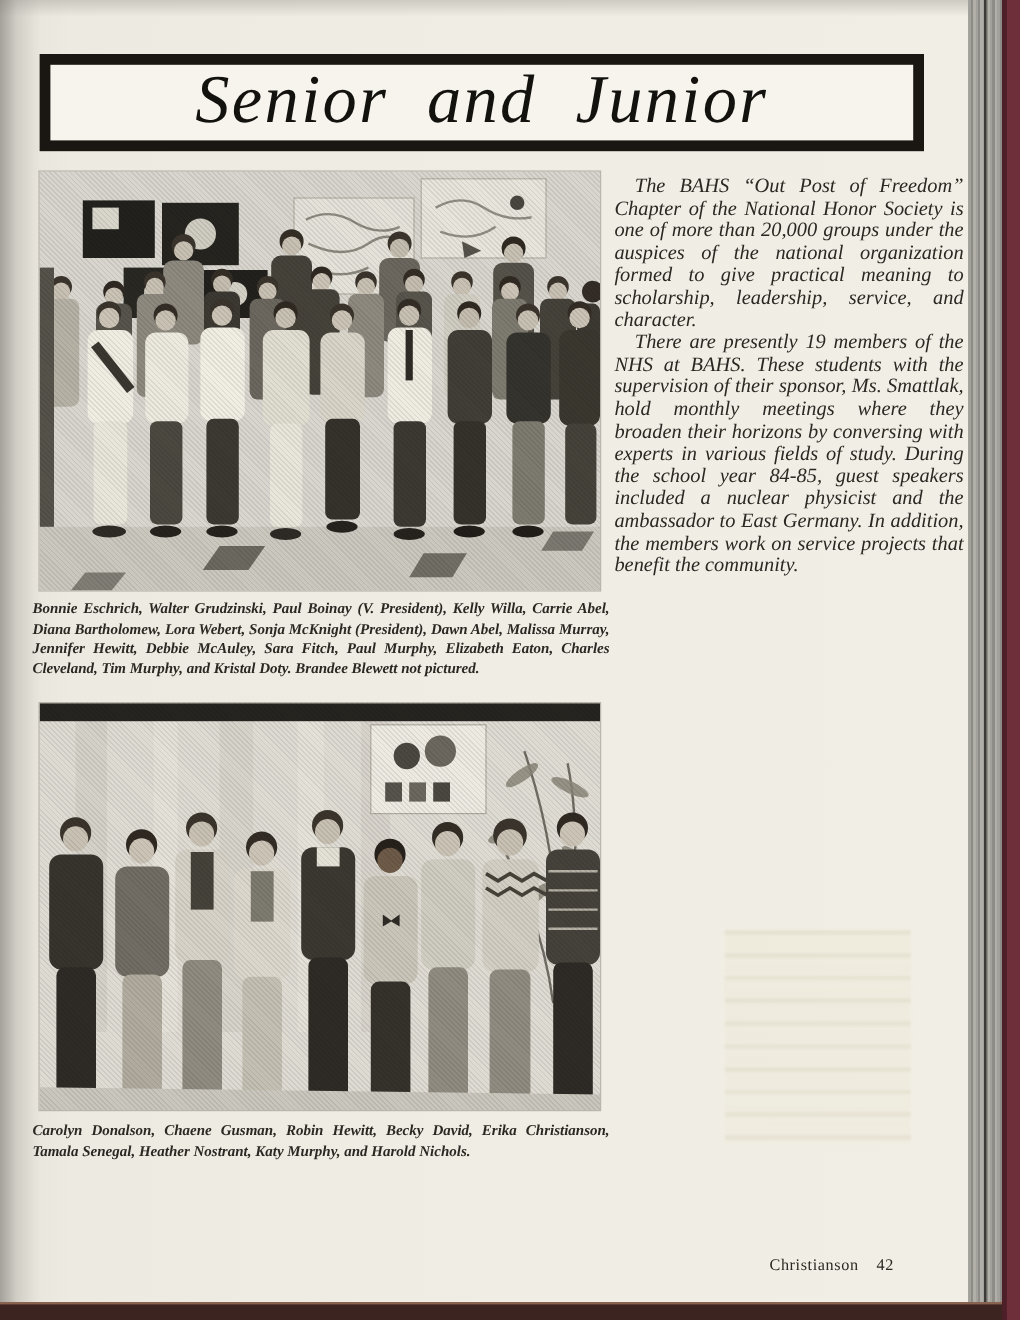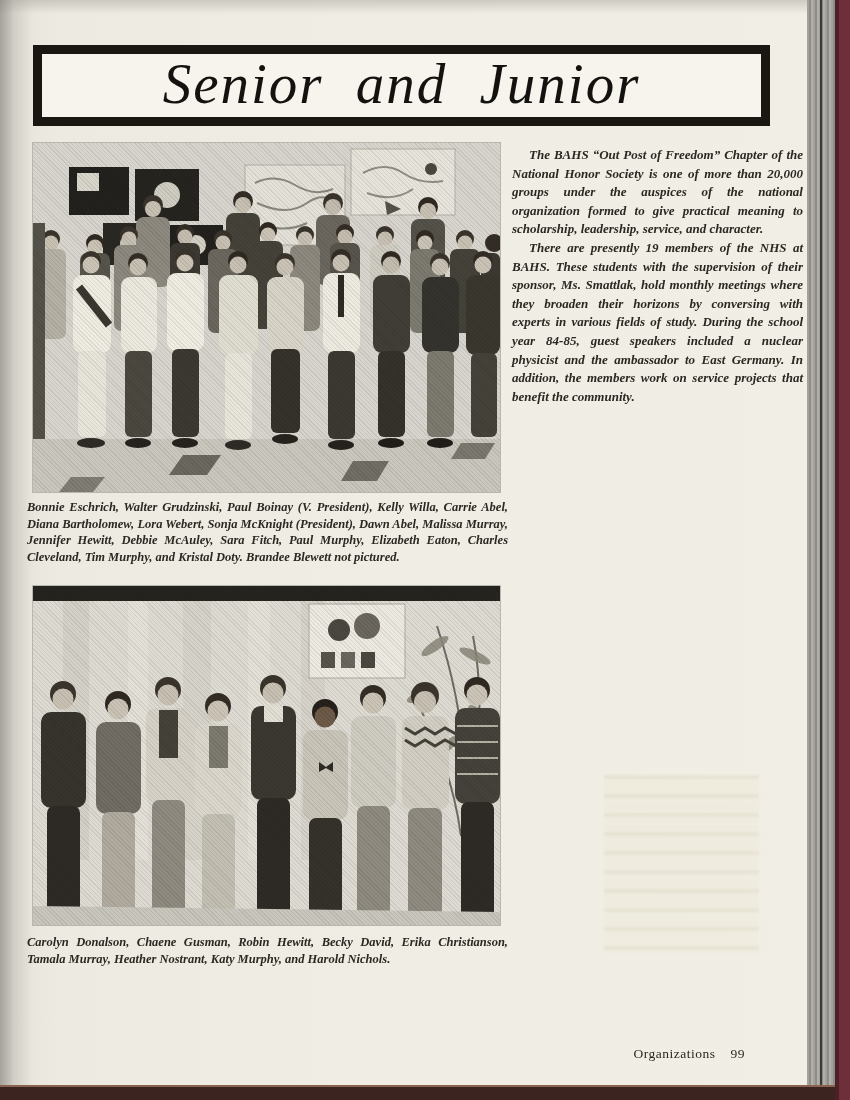--- a/index.html
+++ b/index.html
@@ -62,23 +62,22 @@
     position:absolute;left:27px;width:481px;
     font-style:italic;font-size:12.5px;line-height:16.5px;color:#2b2823;
     text-align:justify;
     font-weight:bold;
   }
   .caption-top{top:499px;}
   .caption-bottom{top:934px;}
 
   .article{
     position:absolute;left:512px;top:146px;width:291px;
-    font-style:italic;font-size:13px;line-height:18.6px;color:#2b2823;
+    font-style:italic;font-size:17px;line-height:18.6px;color:#2b2823;
     text-align:justify;
-    font-weight:bold;
   }
   .article p{margin:0;text-indent:17px;}
 
   
   .bleed{
     position:absolute;right:48px;top:775px;width:155px;height:178px;opacity:.55;
     background:
       repeating-linear-gradient(180deg,rgba(150,140,90,.16) 0 4px,rgba(0,0,0,0) 4px 19px),
       linear-gradient(180deg,rgba(228,220,180,.25),rgba(228,220,180,.18));
     filter:blur(1px);pointer-events:none;
@@ -310,32 +309,32 @@
             <circle cx="444" cy="109" r="10.5" fill="#cbc4b6"></circle>
           <rect x="422" y="122" width="45" height="96" rx="10" fill="#45423b"></rect>
           <path d="M424,140 h41 M424,156 h41 M424,172 h41 M424,188 h41" stroke="#b5b1a5" stroke-width="2"></path>
           <rect x="428" y="216" width="33" height="123" rx="7" fill="#2e2b26"></rect>
         </g>
 
         <polygon points="0,320 467,326 467,339 0,339" fill="#c9c6bd"></polygon>
       </svg>
     </div>
 
-    <div class="caption caption-bottom">Carolyn Donalson, Chaene Gusman, Robin Hewitt, Becky David, Erika Christianson, Tamala Murray, Heather Nostrant, Katy Murphy, and Harold Nichols.</div>
+    <div class="caption caption-bottom">Carolyn Donalson, Chaene Gusman, Robin Hewitt, Becky David, Erika Christianson, Tamala Senegal, Heather Nostrant, Katy Murphy, and Harold Nichols.</div>
 
     <div class="article">
       <p>The BAHS “Out Post of Freedom” Chapter of the National Honor Society is one of more than 20,000 groups under the auspices of the national organization formed to give practical meaning to scholarship, leadership, service, and character.</p>
       <p>There are presently 19 members of the NHS at BAHS. These students with the supervision of their sponsor, Ms. Smattlak, hold monthly meetings where they broaden their horizons by conversing with experts in various fields of study. During the school year 84-85, guest speakers included a nuclear physicist and the ambassador to East Germany. In addition, the members work on service projects that benefit the community.</p>
     </div>
 
     <div class="bleed"></div>
 
     <div class="folio">
-      <span>Organizations</span>
-      <span>99</span>
+      <span>Christianson</span>
+      <span>42</span>
     </div>
 
   </div>
 
   <div class="page-edges-right">
       <div class="dark-line"></div>
     </div>
   <div class="cover-right">
       <div class="inner"></div>
     </div>

